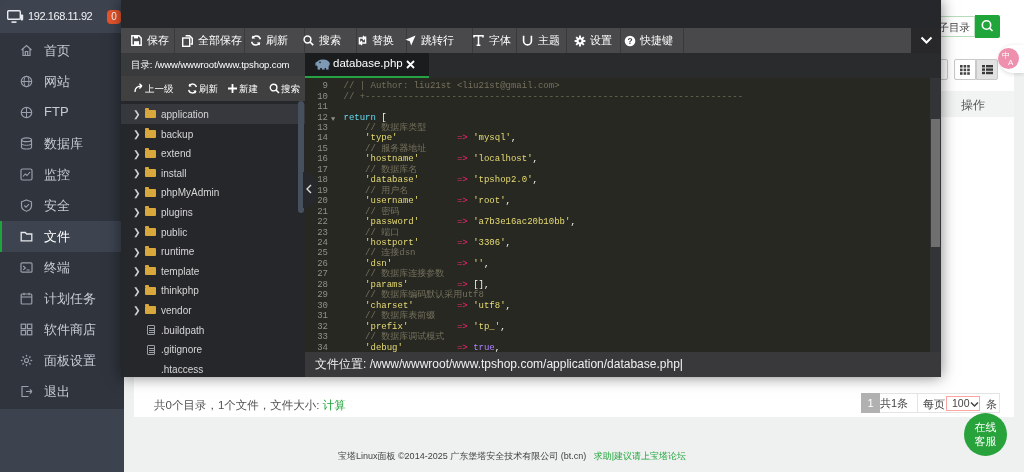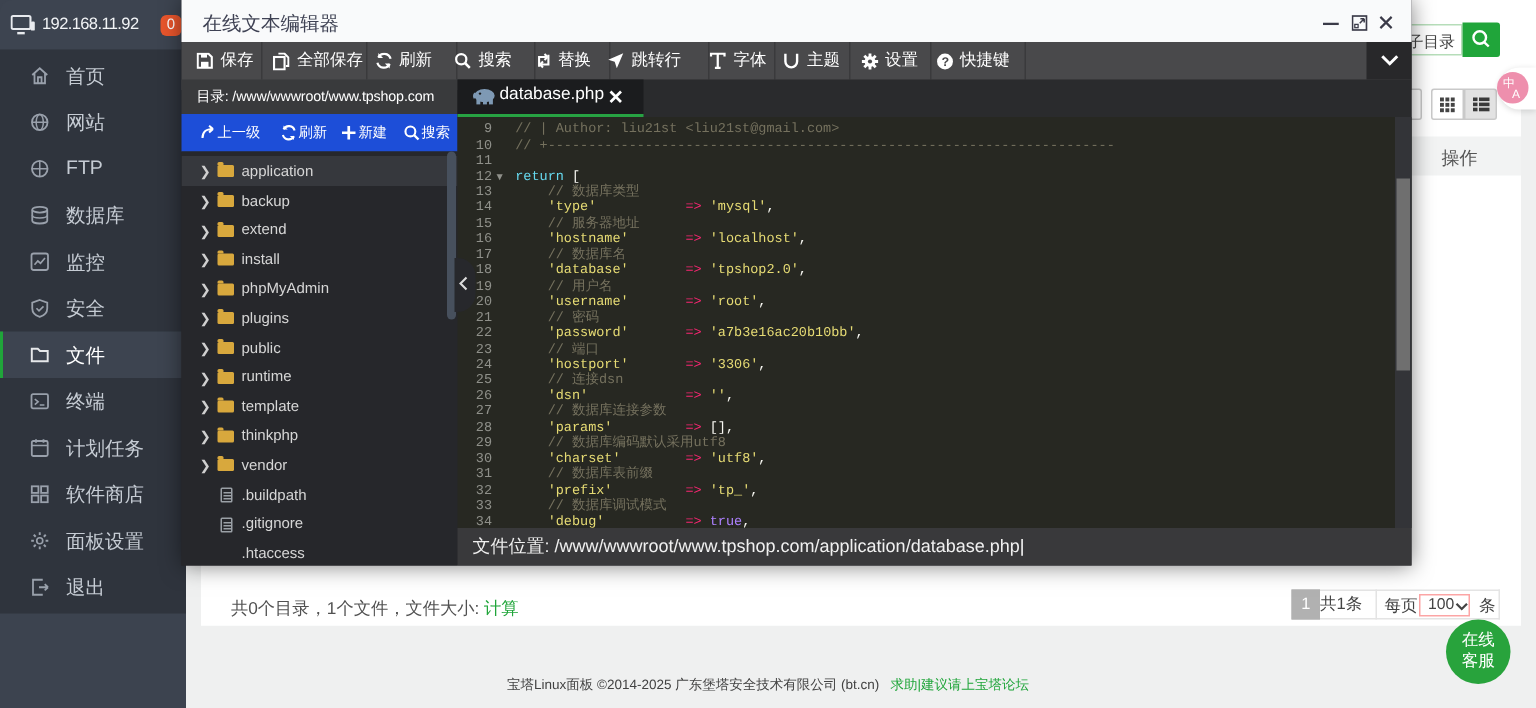--- a/index.html
+++ b/index.html
@@ -42,21 +42,21 @@
 
 #modal{left:121px;top:0;width:820px;height:377px;background:#26272b;box-shadow:0 0 14px rgba(0,0,0,.5);}
 #mtitle{left:0;top:0;width:820px;height:28px;background:#f9fafb;}
 #mtitle .t{position:absolute;left:14px;top:7px;font-size:13px;color:#3f4254;}
 #mtools{left:0;top:28px;width:820px;height:32px;background:#49494b;}
 .tbtn{position:absolute;top:0;height:25px;color:#fff;font-size:11px;line-height:25px;}
 .tsep{position:absolute;top:0;width:1px;height:25px;background:#3a3a3c;}
 #tdrop{position:absolute;right:0;top:0;width:30px;height:25px;background:#28282a;}
 
 #dirbar{left:0;top:53px;width:184px;height:23px;background:#393a3c;color:#fff;font-size:9.5px;letter-spacing:-0.1px;line-height:23px;white-space:nowrap;overflow:hidden;}
-#actbar{left:0;top:76px;width:184px;height:25px;background:#1d4ed8;color:#fff;font-size:9.5px;line-height:25px;white-space:nowrap;}
+#actbar{left:0;top:76px;width:184px;height:25px;background:#404040;color:#fff;font-size:9.5px;line-height:25px;white-space:nowrap;}
 .act{position:absolute;top:0;height:25px;}
 .act svg{position:absolute;top:7px;left:0;}
 .act .al{position:absolute;top:0;line-height:25px;}
 #tree{left:0;top:101px;width:184px;height:276px;background:#26272b;overflow:hidden;}
 .trow{position:absolute;left:0;width:184px;height:20px;color:#d6d6d6;font-size:10px;}
 .trow.hl{background:#36383d;}
 .trow .chev{position:absolute;left:12px;top:5px;color:#cfcfcf;font-size:9px;}
 .trow .lbl{position:absolute;left:40px;top:4.5px;}
 .fold{position:absolute;left:24px;top:6px;width:11px;height:8px;background:#d8a83d;border-radius:1px;}
 .fold:before{content:"";position:absolute;left:0;top:-2px;width:4px;height:2px;background:#d8a83d;border-radius:1px 1px 0 0;}
@@ -281,34 +281,20 @@
         <svg width="13" height="13" viewBox="0 0 13 13">
           <path d="M8.5 1.5 H2 V11.5 H8.5" fill="none" stroke="#99a0ab" stroke-width="1.2"></path>
           <path d="M6 6.5 H12 M12 6.5 L9.8 4.4 M12 6.5 L9.8 8.6" fill="none" stroke="#99a0ab" stroke-width="1.2"></path>
         </svg>
       </span>
       <span class="lbl">退出</span>
     </div>
   </div>
 
 <div class="abs" id="modal">
-  <div class="abs" id="mtitle">
-      <span class="t">在线文本编辑器</span>
-    <svg style="position:absolute;left:761px;top:15px;" width="11" height="2" viewBox="0 0 11 2">
-        <rect width="10.5" height="1.7" fill="#3a3a48"></rect>
-      </svg>
-    <svg style="position:absolute;left:780px;top:10px;" width="11" height="11" viewBox="0 0 13 13">
-        <rect x="0.8" y="0.8" width="11" height="11" fill="none" stroke="#3a3a48" stroke-width="1.3"></rect>
-        <path d="M6.5 6.5 L10 3 M10 3 h-3 M10 3 v3" stroke="#3a3a48" stroke-width="1.2" fill="none"></path>
-        <rect x="2.6" y="7.4" width="2.6" height="2.6" fill="none" stroke="#3a3a48" stroke-width="1"></rect>
-      </svg>
-    <svg style="position:absolute;left:798px;top:10px;" width="10" height="10" viewBox="0 0 12 12">
-        <path d="M1.5 1.5 L10.5 10.5 M10.5 1.5 L1.5 10.5" stroke="#3a3a48" stroke-width="1.7"></path>
-      </svg>
-  </div>
   <div class="abs" id="mtools">
       <div class="tsep" style="left:53px;"></div>
       <div class="tsep" style="left:123px;"></div>
       <div class="tsep" style="left:183px;"></div>
       <div class="tsep" style="left:235px;"></div>
       <div class="tsep" style="left:285px;"></div>
       <div class="tsep" style="left:351px;"></div>
       <div class="tsep" style="left:395px;"></div>
       <div class="tsep" style="left:445px;"></div>
       <div class="tsep" style="left:499px;"></div>

